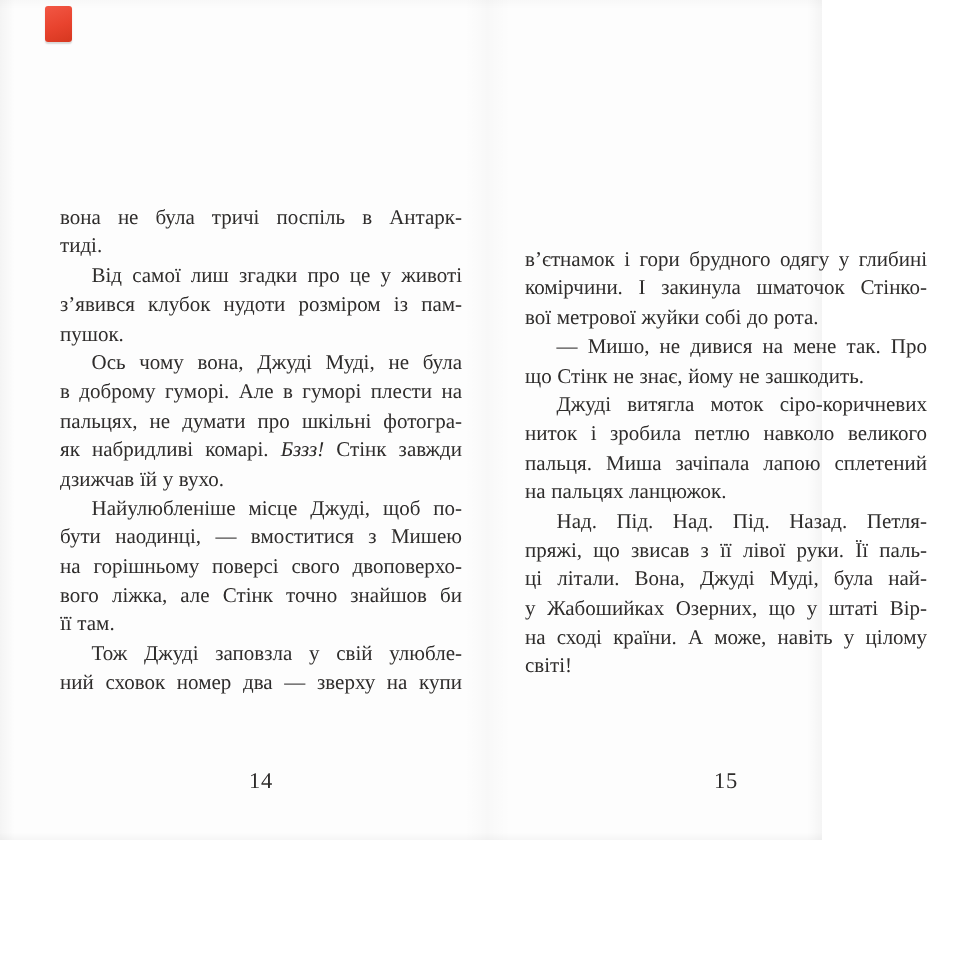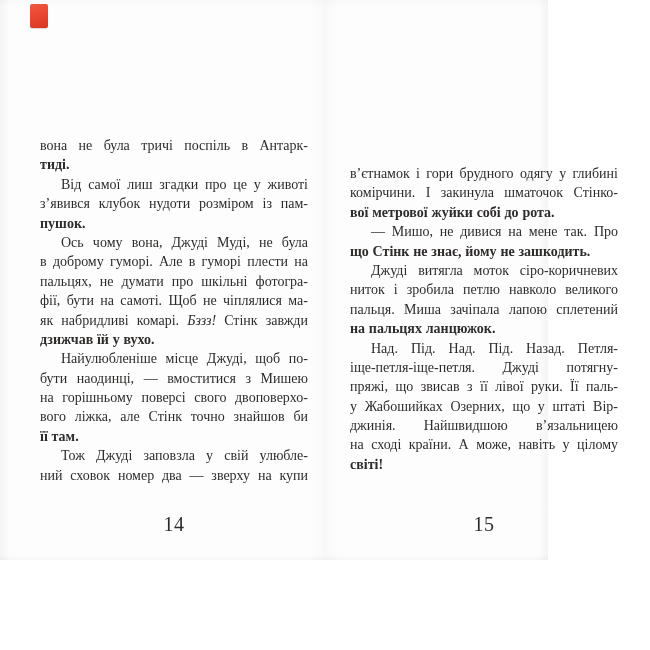--- a/index.html
+++ b/index.html
@@ -48,28 +48,28 @@
   .page.left  .textcol { left: 40px; }
   .page.right .textcol { left: 25px; margin-top: 28px; }
   .line {
     height: 19.4px;
     overflow: hidden;
     text-align: justify;
     text-align-last: justify;
     word-spacing: 0.02em;
   }
   .line.p-first { text-indent: 21px; }
-  .line.p-last  { text-align: center; text-align-last: left; font-weight: bold; }
+  .line.p-last  { text-align: center; text-align-last: left; }
   .line i { }
   .pagenum {
     position: absolute;
     top: 513px;
     width: 268px;
     text-align: center;
-    font-size: 20px;
+    font-size: 15px;
     color: #2e2c2b;
     letter-spacing: 0.5px;
   }
   .page.left  .pagenum { left: 40px; }
   .page.right .pagenum { left: 25px; }
 </style>
 </head>
 <body>
 
 <div class="spread">
@@ -79,21 +79,20 @@
   <div class="page left">
     <div class="textcol">
         <div class="line">вона не була тричі поспіль в Антарк-</div>
         <div class="line p-last">тиді.</div>
         <div class="line p-first">Від самої лиш згадки про це у животі</div>
         <div class="line">з’явився клубок нудоти розміром із пам-</div>
         <div class="line p-last">пушок.</div>
         <div class="line p-first">Ось чому вона, Джуді Муді, не була</div>
         <div class="line">в доброму гуморі. Але в гуморі плести на</div>
         <div class="line">пальцях, не думати про шкільні фотогра-</div>
-        <div class="line">фії, бути на самоті. Щоб не чіплялися ма-</div>
         <div class="line">як набридливі комарі. <i>Бззз!</i> Стінк завжди</div>
         <div class="line p-last">дзижчав їй у вухо.</div>
         <div class="line p-first">Найулюбленіше місце Джуді, щоб по-</div>
         <div class="line">бути наодинці, — вмоститися з Мишею</div>
         <div class="line">на горішньому поверсі свого двоповерхо-</div>
         <div class="line">вого ліжка, але Стінк точно знайшов би</div>
         <div class="line p-last">її там.</div>
         <div class="line p-first">Тож Джуді заповзла у свій улюбле-</div>
         <div class="line">ний сховок номер два — зверху на купи</div>
       </div>
@@ -105,23 +104,22 @@
         <div class="line">в’єтнамок і гори брудного одягу у глибині</div>
         <div class="line">комірчини. І закинула шматочок Стінко-</div>
         <div class="line p-last">вої метрової жуйки собі до рота.</div>
         <div class="line p-first">— Мишо, не дивися на мене так. Про</div>
         <div class="line p-last">що Стінк не знає, йому не зашкодить.</div>
         <div class="line p-first">Джуді витягла моток сіро-коричневих</div>
         <div class="line">ниток і зробила петлю навколо великого</div>
         <div class="line">пальця. Миша зачіпала лапою сплетений</div>
         <div class="line p-last">на пальцях ланцюжок.</div>
         <div class="line p-first">Над. Під. Над. Під. Назад. Петля-</div>
-        <div class="line">іще-петля-іще-петля. Джуді потягну-</div>
         <div class="line">пряжі, що звисав з її лівої руки. Її паль-</div>
+        <div class="line">ці літали. Вона, Джуді Муді, була най-</div>
         <div class="line">у Жабошийках Озерних, що у штаті Вір-</div>
-        <div class="line">джинія. Найшвидшою в’язальницею</div>
         <div class="line">на сході країни. А може, навіть у цілому</div>
         <div class="line p-last">світі!</div>
       </div>
     <div class="pagenum">15</div>
   </div>
 
 </div>
 
 </body></html>

